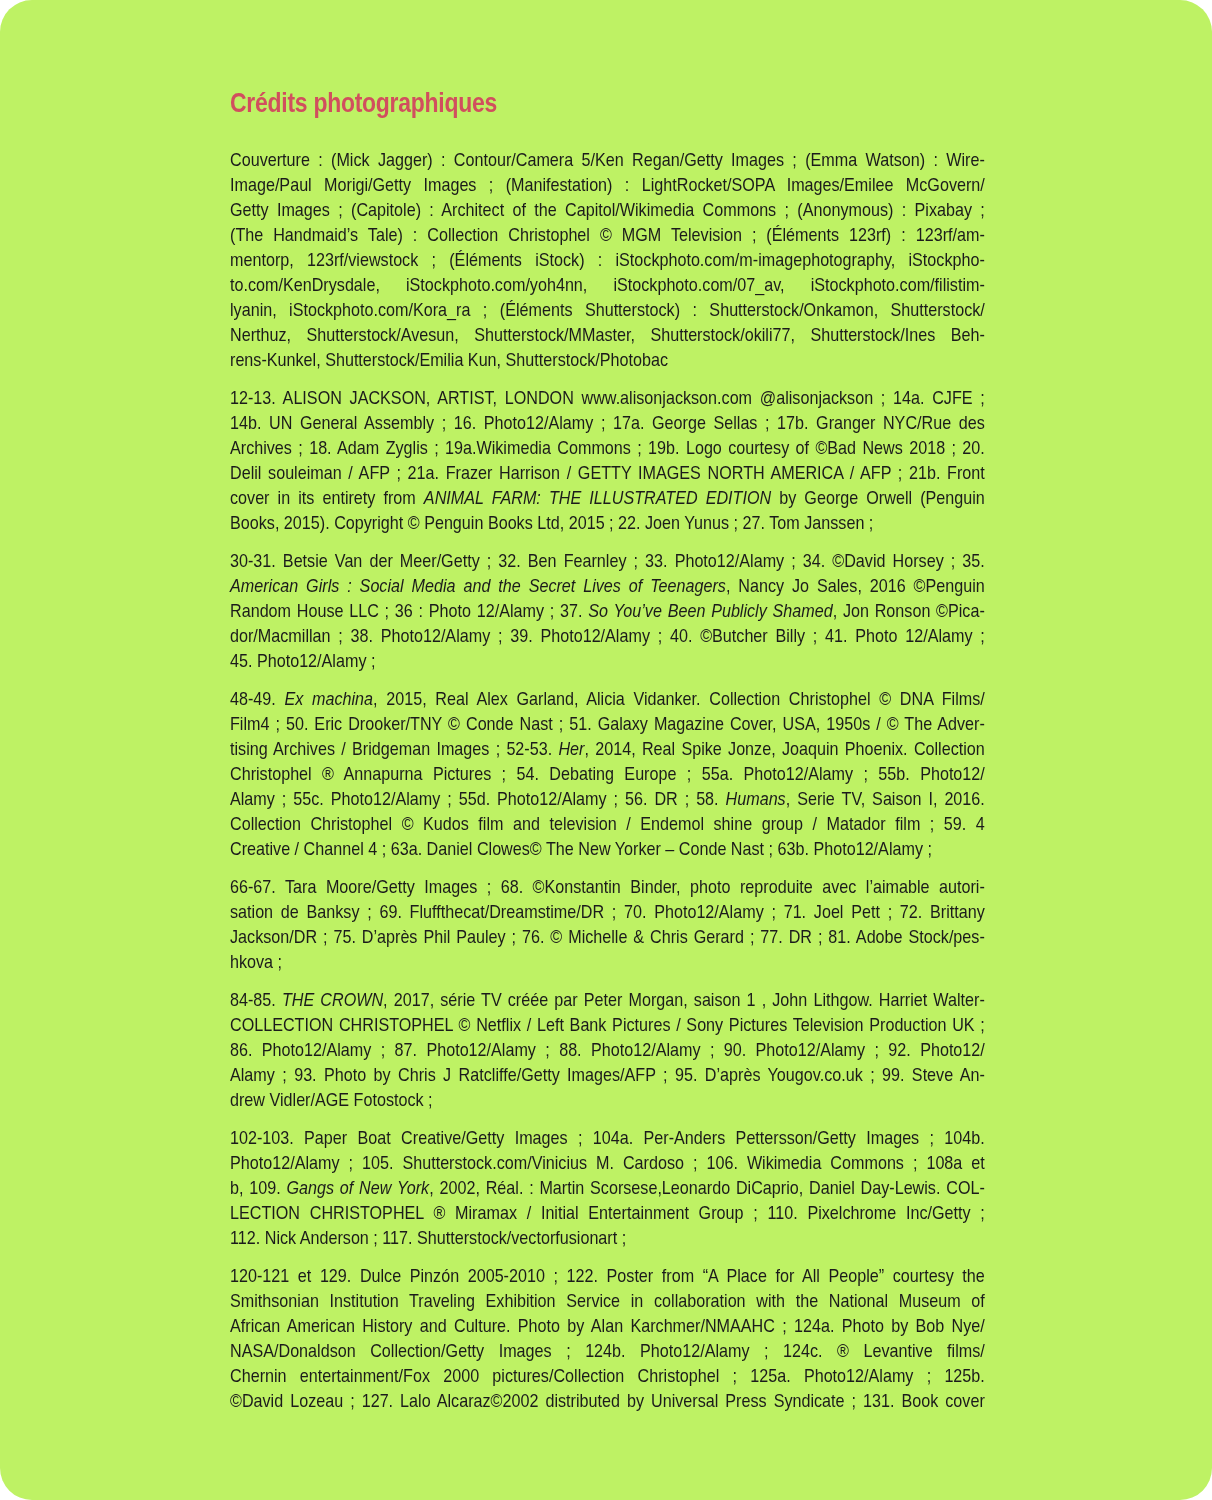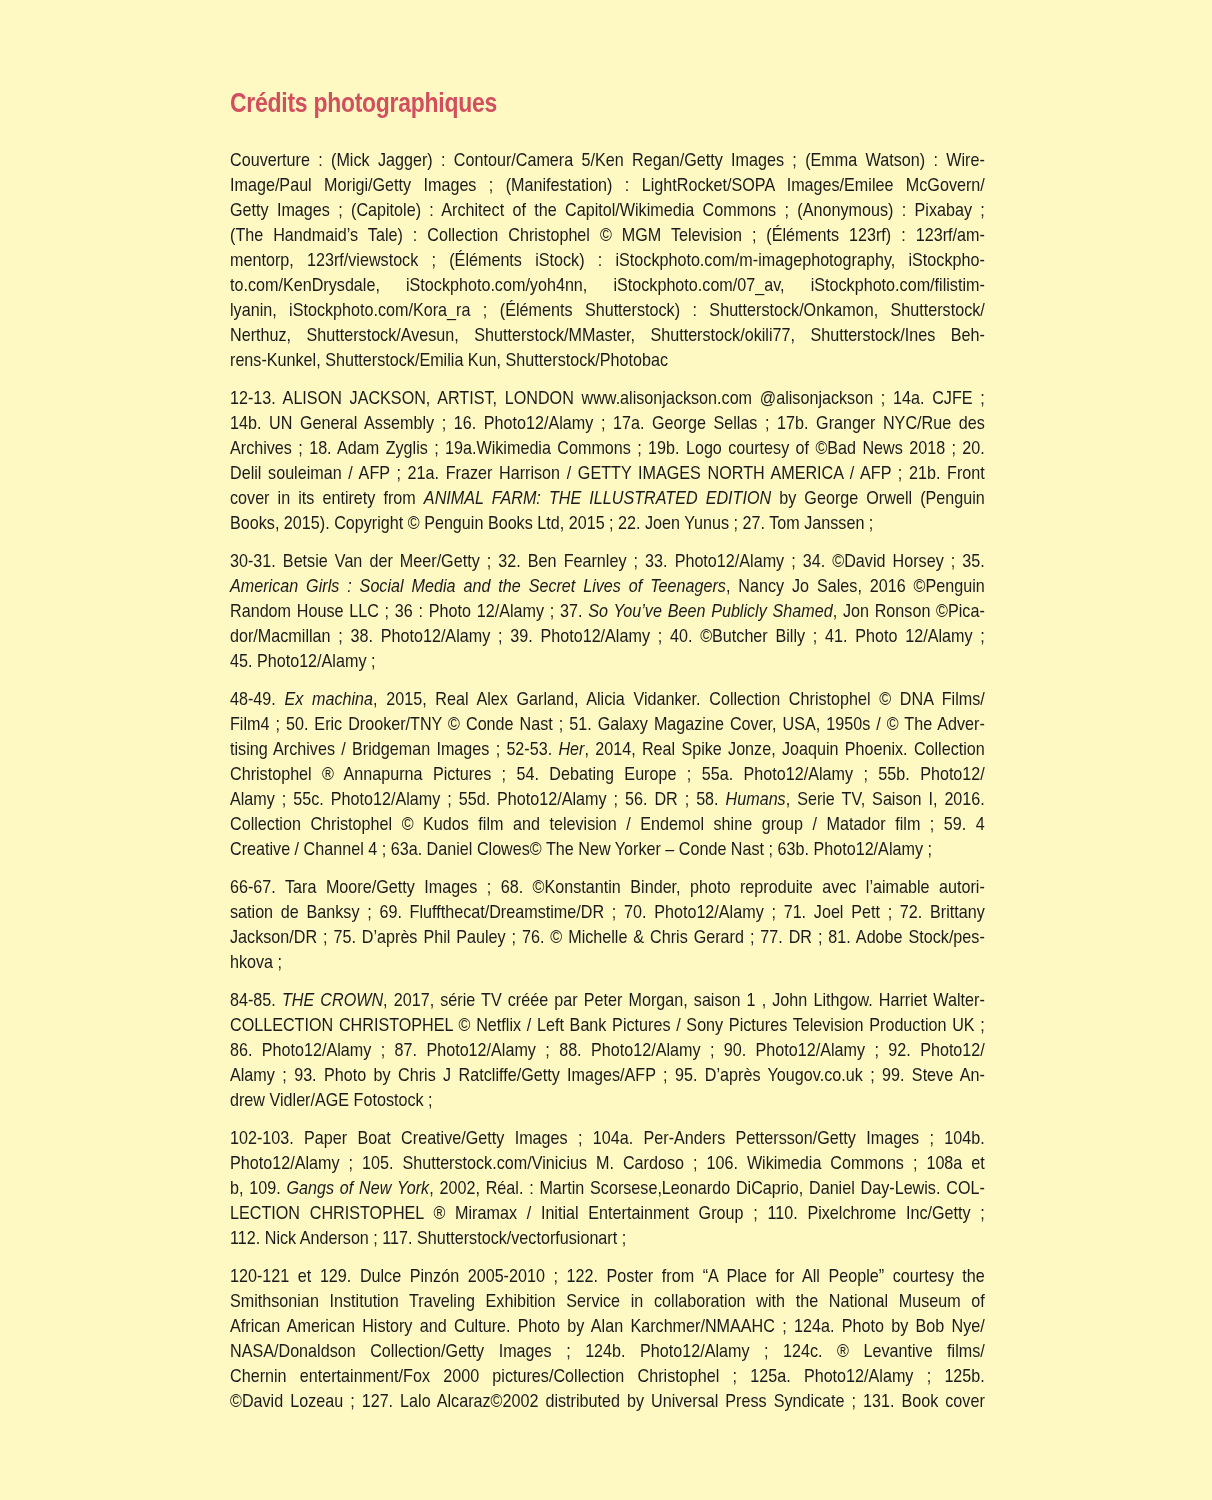--- a/index.html
+++ b/index.html
@@ -7,21 +7,22 @@
   body {
     background: #ffffff;
     font-family: "Liberation Sans", sans-serif;
     color: #1b1b1b;
     overflow: hidden;
   }
   .page {
     position: relative;
     width: 1212px;
     height: 1500px;
-    background: #fef9c3;
+    background: #bef264;
+    border-radius: 32px;
   }
   .content {
     position: absolute;
     left: 230px;
     top: 85px;
     width: 888px;            
     transform: scaleX(0.85); 
     transform-origin: 0 0;
   }
   .title {

